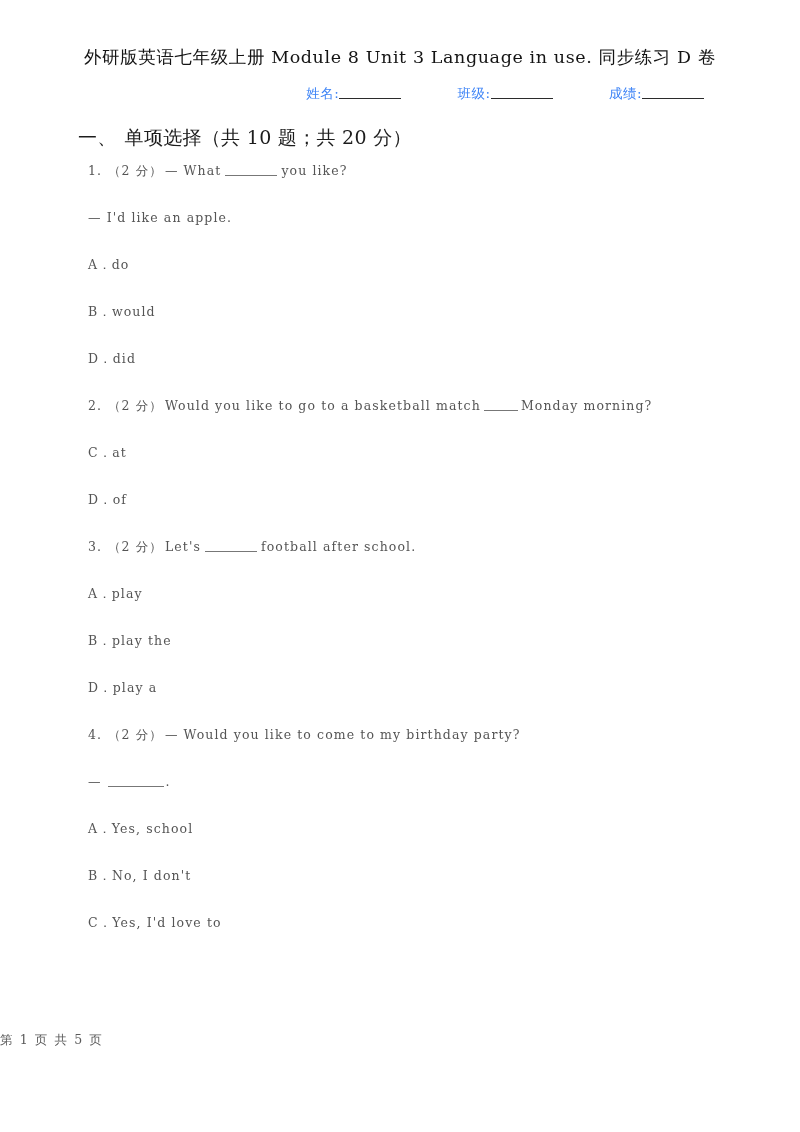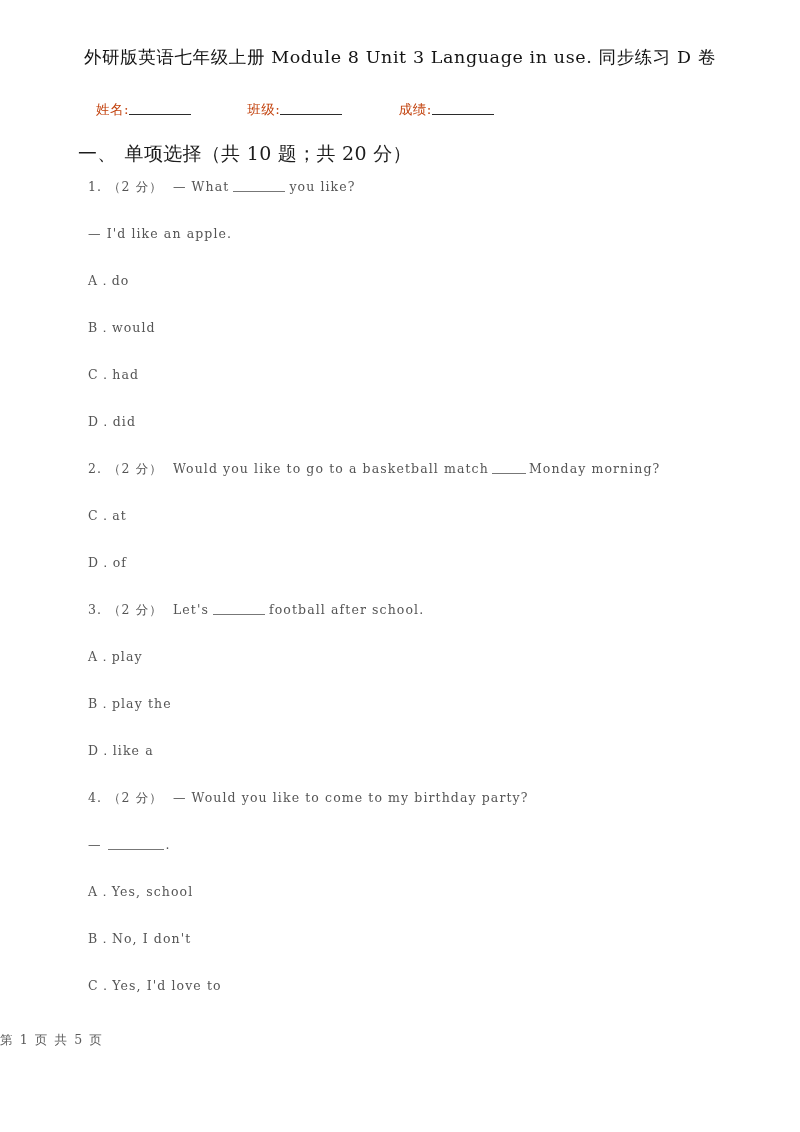--- a/index.html
+++ b/index.html
@@ -34,24 +34,24 @@
     font-family: "DejaVu Serif", "Liberation Serif", serif;
     font-size: 17.5px;
     font-weight: normal;
     letter-spacing: 0.6px;
     color: #141414;
     white-space: nowrap;
   }
 
   
   .info-line {
-    margin-top: 32px;
-    text-align: left;
+    margin-top: 16px;
+    text-align: right;
     font-size: 13.5px;
-    color: #c2410c;
+    color: #3b82f6;
     font-family: "DejaVu Serif", "Liberation Serif", serif;
     white-space: nowrap;
   }
   .info-field {
     display: inline-block;
     margin: 0 26px;
   }
   .info-label {
     letter-spacing: 0.5px;
   }
@@ -86,21 +86,21 @@
     color: #555555;
     font-family: "DejaVu Serif", "Liberation Serif", serif;
     letter-spacing: 1.1px;
     margin-bottom: 34.5px;
     white-space: nowrap;
   }
   .q-stem .q-num {
     display: inline-block;
     min-width: 20px;
   }
-  .q-score { margin-right: 10px; }
+  .q-score { margin-right: 2px; }
   .opt { color: #555555; }
   .opt-letter { letter-spacing: 1.1px; }
 
   .blank-sm {
     display: inline-block;
     width: 34px;
     border-bottom: 1px solid #777;
     height: 9px;
     margin: 0 3px;
     vertical-align: -1px;
@@ -159,39 +159,38 @@
 
   <div class="qlist">
 
     <div class="q-block">
       <div class="line q-stem">
         <span class="q-num">1.</span><span class="q-score">（2 分）</span><span>— What</span><span class="blank-md"></span><span>you like?</span>
       </div>
       <div class="line">— I'd like an apple.</div>
       <div class="line opt"><span class="opt-letter">A．</span><span>do</span></div>
       <div class="line opt"><span class="opt-letter">B．</span><span>would</span></div>
-      <div class="line opt"><span class="opt-letter">C．</span><span>had</span></div>
       <div class="line opt"><span class="opt-letter">D．</span><span>did</span></div>
     </div>
 
     <div class="q-block">
       <div class="line q-stem">
         <span class="q-num">2.</span><span class="q-score">（2 分）</span><span>Would you like to go to a basketball match</span><span class="blank-sm"></span><span>Monday morning?</span>
       </div>
       <div class="line opt"><span class="opt-letter">C．</span><span>at</span></div>
       <div class="line opt"><span class="opt-letter">D．</span><span>of</span></div>
     </div>
 
     <div class="q-block">
       <div class="line q-stem">
         <span class="q-num">3.</span><span class="q-score">（2 分）</span><span>Let's</span><span class="blank-md"></span><span>football after school.</span>
       </div>
       <div class="line opt"><span class="opt-letter">A．</span><span>play</span></div>
       <div class="line opt"><span class="opt-letter">B．</span><span>play the</span></div>
-      <div class="line opt"><span class="opt-letter">D．</span><span>like a</span></div>
+      <div class="line opt"><span class="opt-letter">D．</span><span>play a</span></div>
     </div>
 
     <div class="q-block">
       <div class="line q-stem">
         <span class="q-num">4.</span><span class="q-score">（2 分）</span><span>— Would you like to come to my birthday party?</span>
       </div>
       <div class="line">
         <span>—</span><span class="blank-ans"></span><span>.</span>
       </div>
       <div class="line opt"><span class="opt-letter">A．</span><span>Yes, school</span></div>

